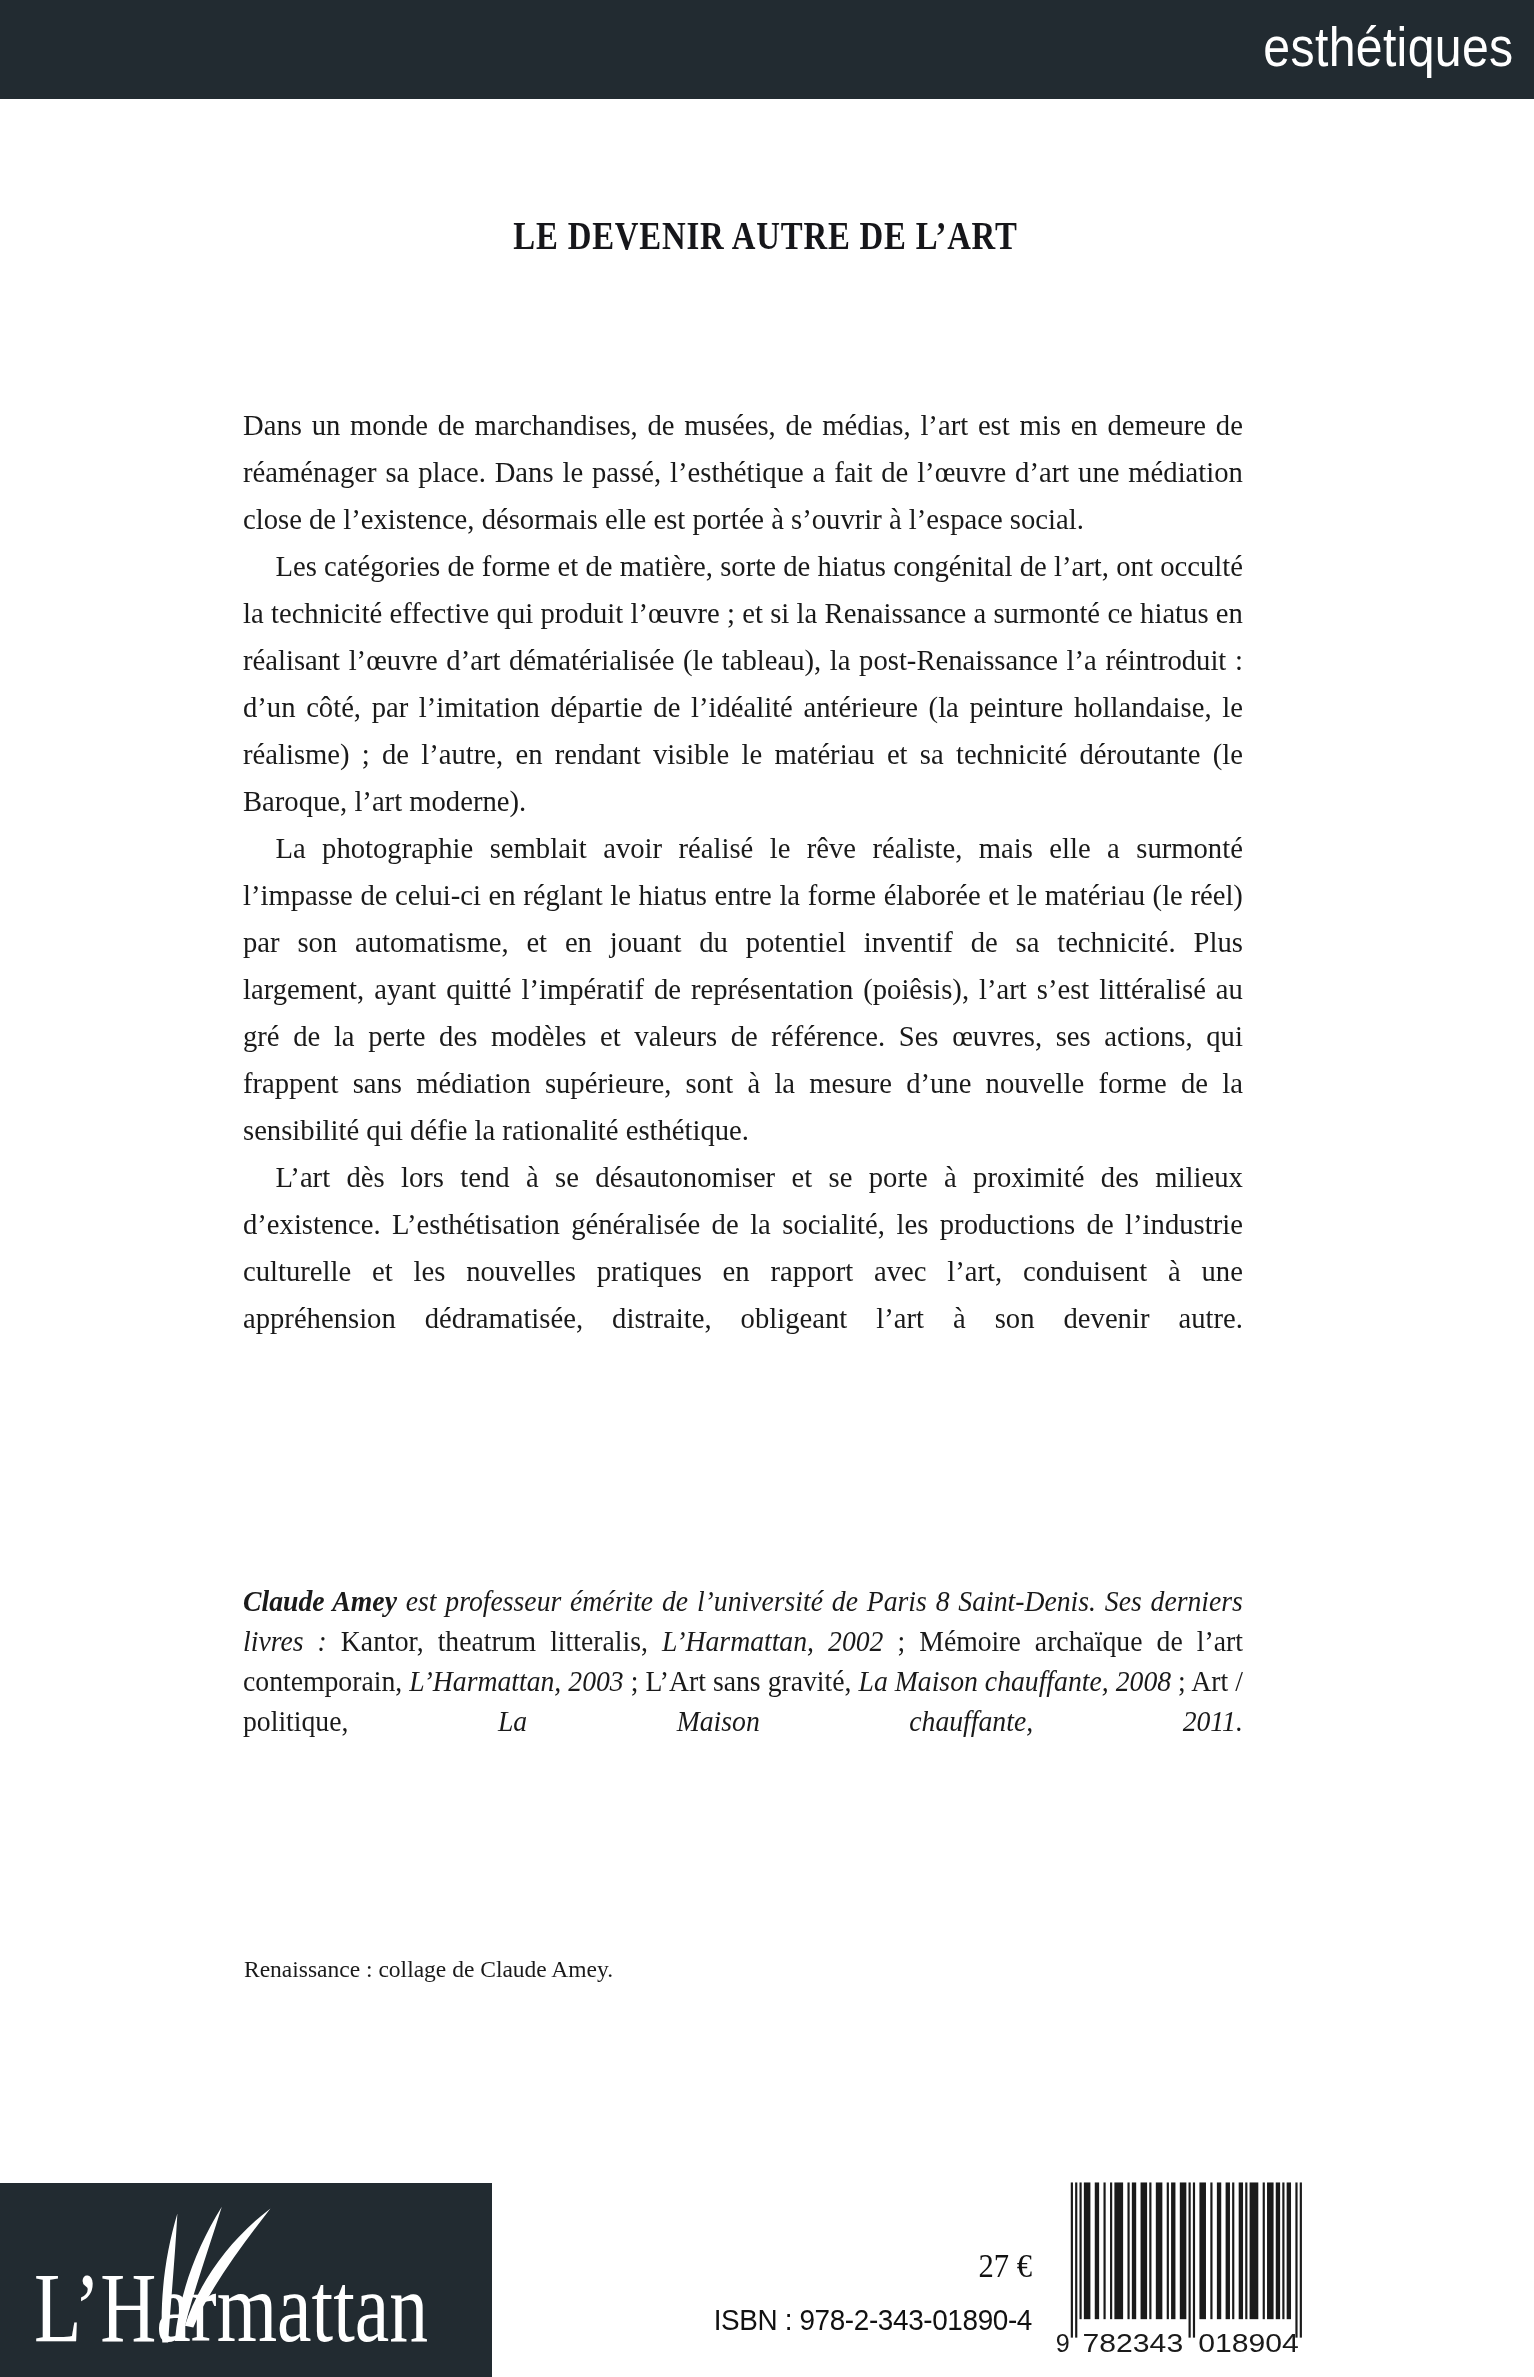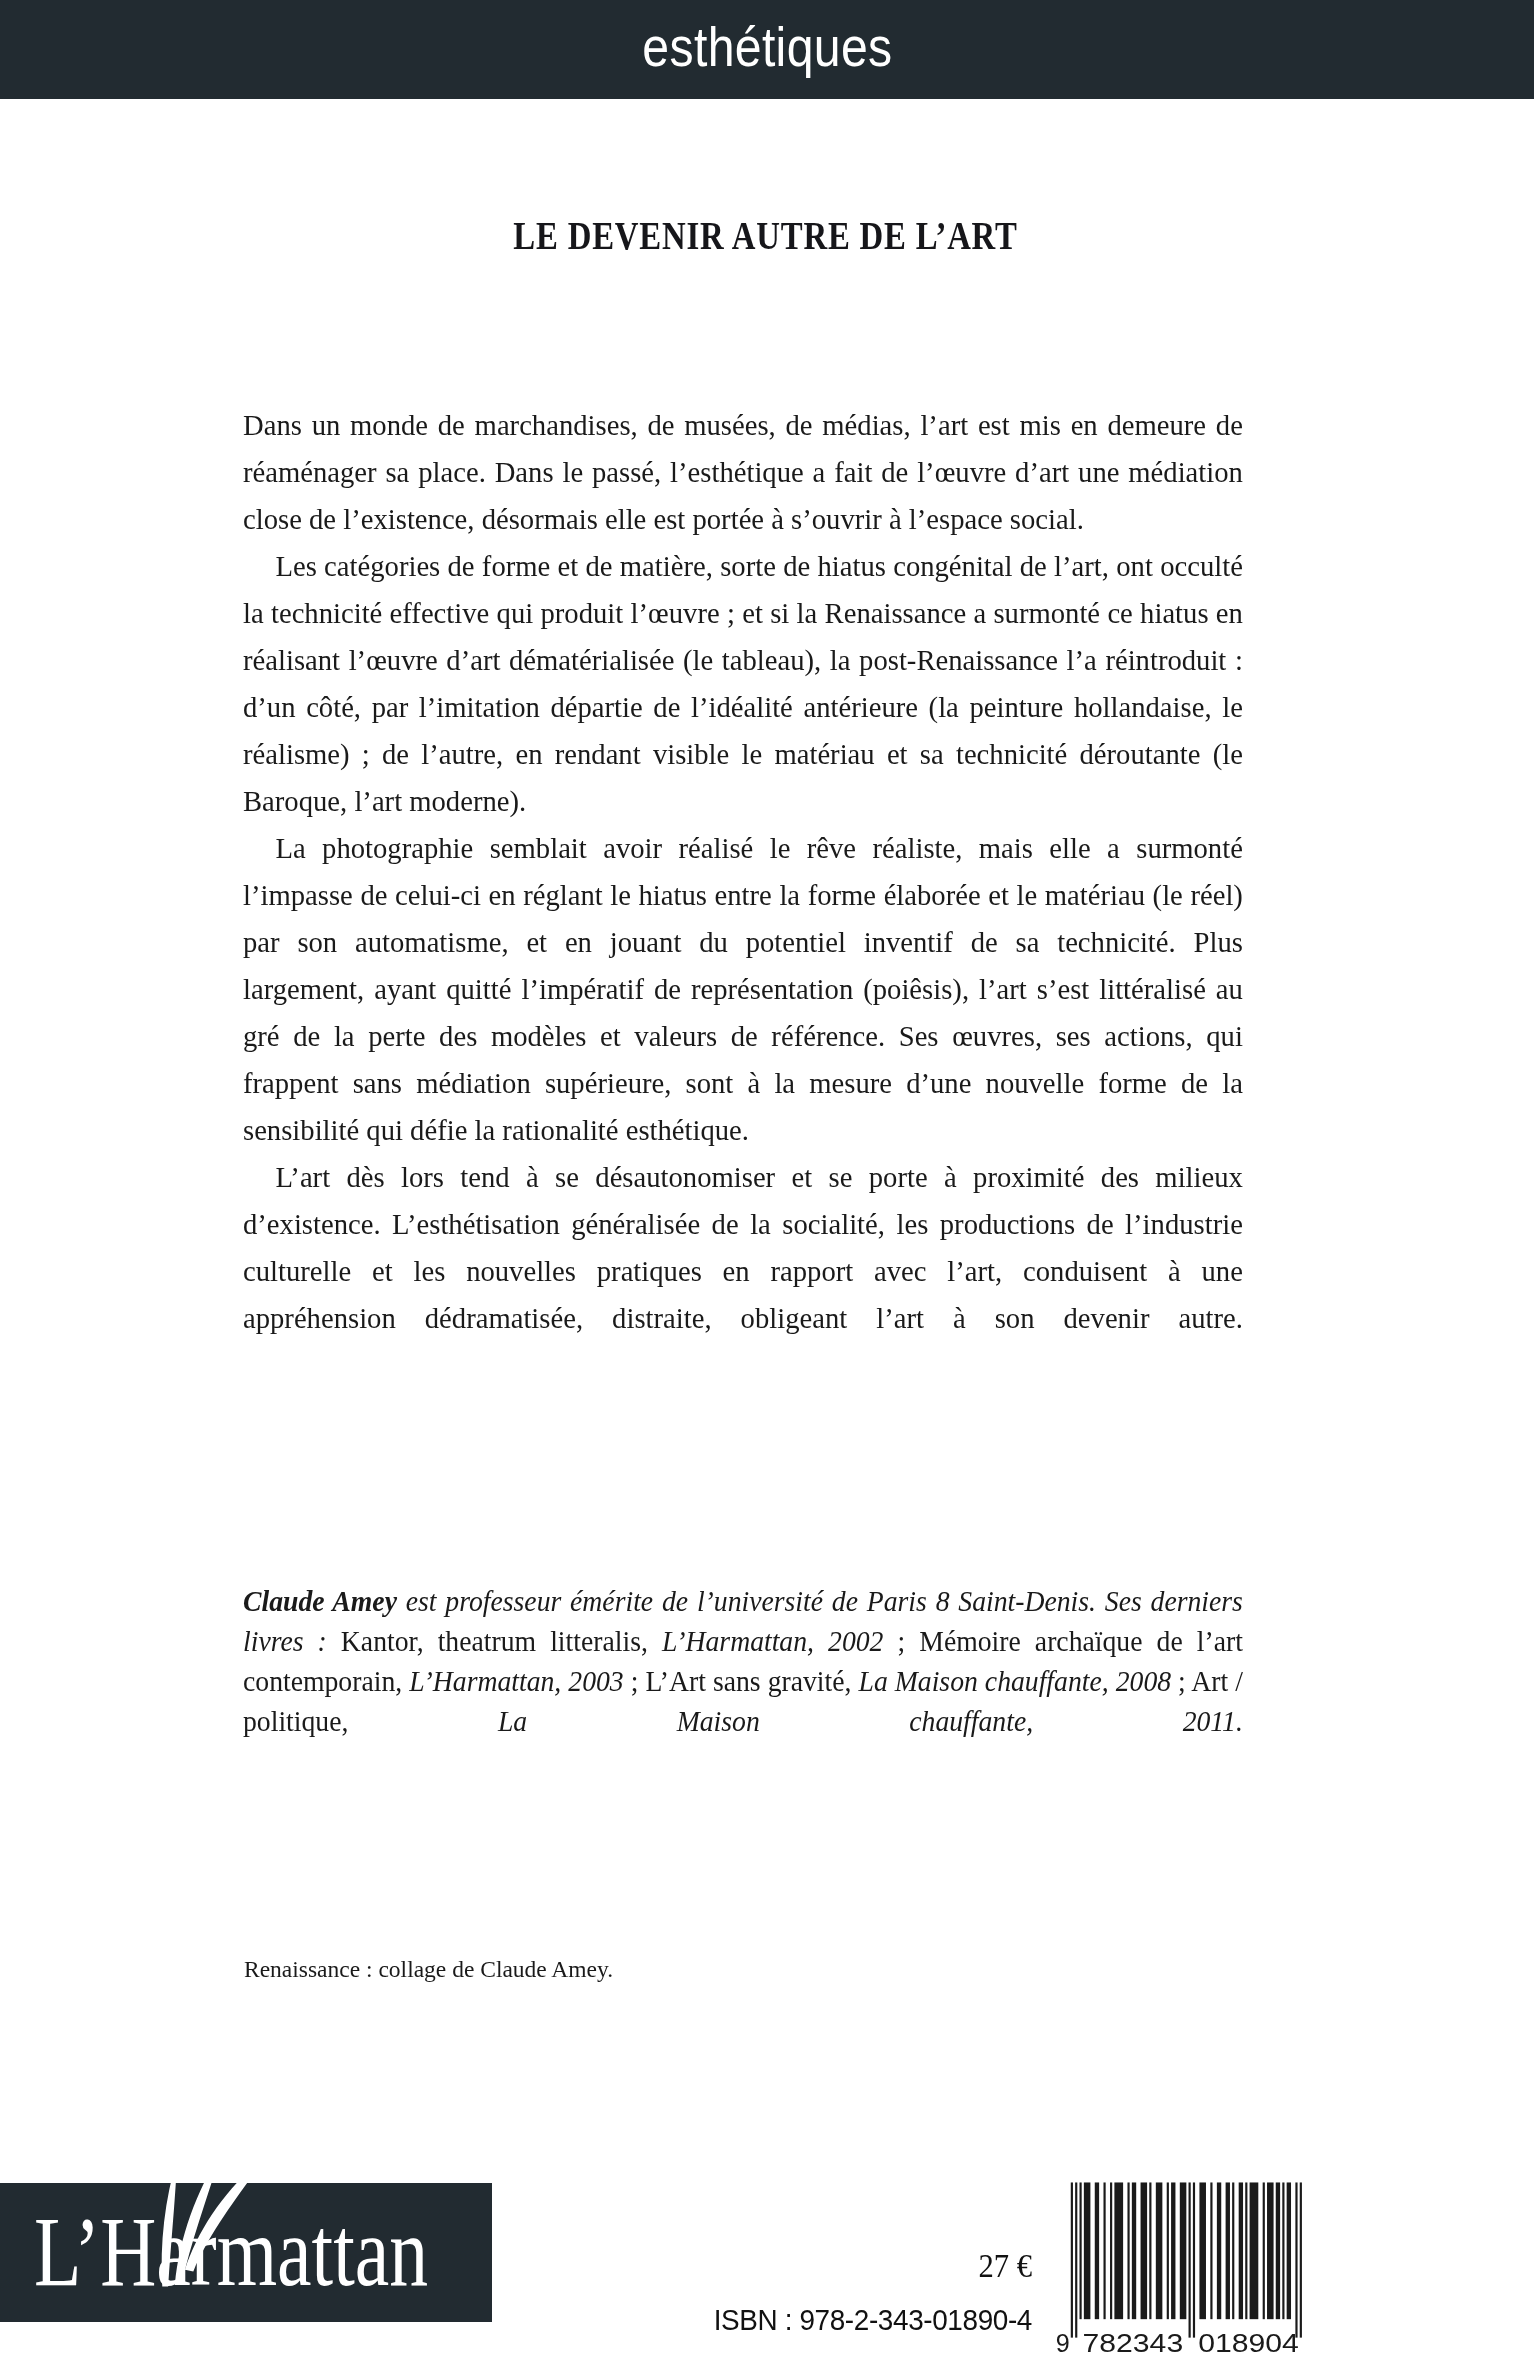--- a/index.html
+++ b/index.html
@@ -18,21 +18,21 @@
 
   
   .series-banner {
     position: absolute;
     left: 0; top: 0;
     width: 1534px;
     height: 99px;
     background: #222b31;
     display: flex;
     align-items: center;
-    justify-content: center;
+    justify-content: flex-end;
   }
   .series-banner .series-name {
     color: #ffffff;
     font-family: "Liberation Sans", sans-serif;
     font-size: 56px;
     font-weight: 400;
     letter-spacing: 0.4px;
     transform: scaleX(0.86);
     line-height: 1;
     padding-bottom: 5px;
@@ -116,21 +116,21 @@
     line-height: 28.5px;
     color: #1a1a1a;
   }
 
   
   .publisher-block {
     position: absolute;
     left: 0;
     top: 2183px;
     width: 492px;
-    height: 139px;
+    height: 195px;
     background: #222b31;
   }
   .publisher-logo {
     position: absolute;
     left: 34px;
     bottom: 22px;
     width: 436px;
     height: 156px;
   }
   .publisher-logo svg { display: block; }

